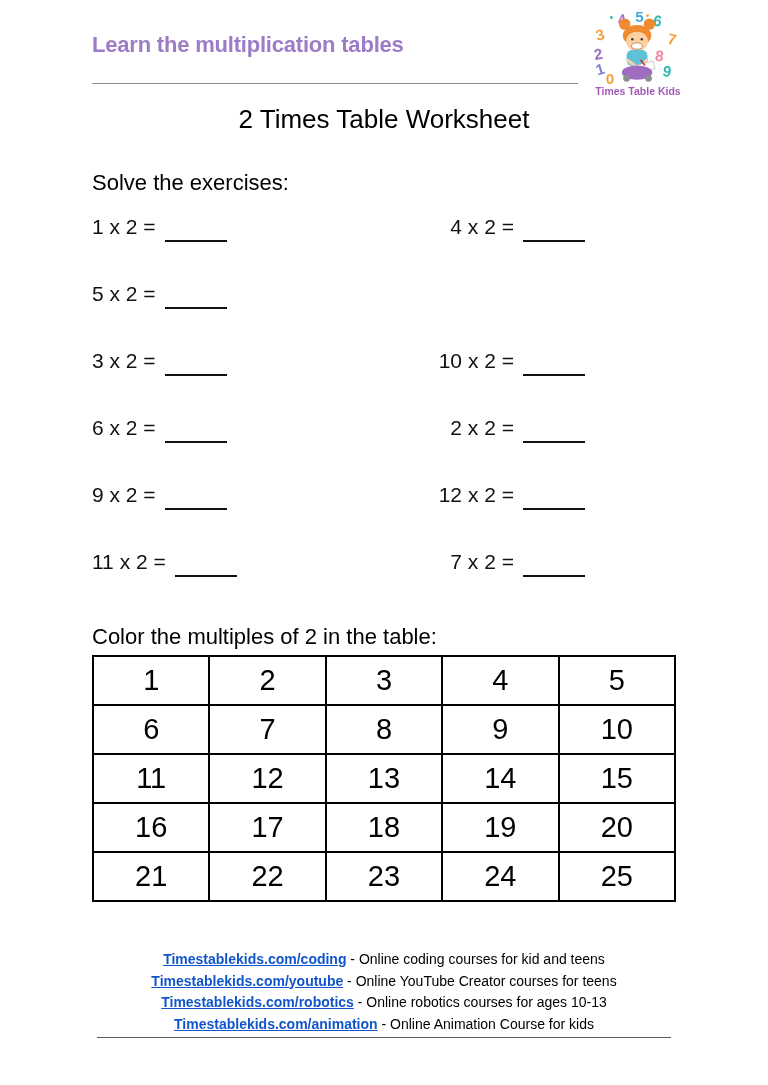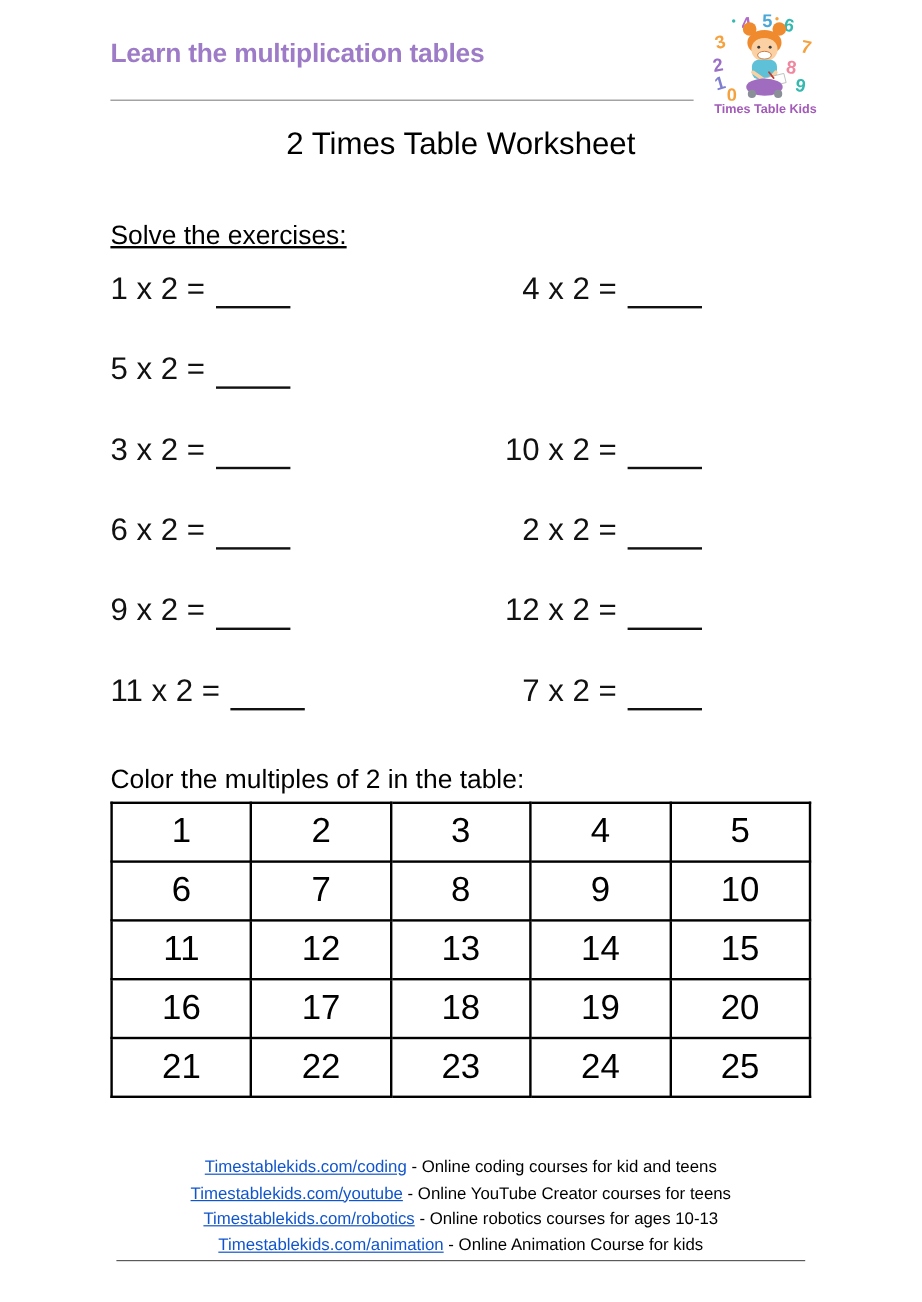--- a/index.html
+++ b/index.html
@@ -37,28 +37,28 @@
   }
   
   .doc-title {
     margin-top:14px;
     font-size:26px; line-height:42px;
     font-weight:400; text-align:center; color:#000;
   }
   .section-heading {
     font-size:22px; line-height:26px; color:#000;
   }
-  .solve-heading { margin-top:43px;text-decoration:underline; }
+  .solve-heading { margin-top:30px; }
   .color-heading { margin-top:45px; }
   
   .exercises { margin-top:14px; width:493px; }
   .ex-row {
     display:flex; justify-content:space-between;
     line-height:34px; margin-bottom:33px;
-    font-size:26px;
+    font-size:21px;
   }
   .ex-row:last-child { margin-bottom:0; }
   .ex-right { text-align:right; }
   .blank {
     display:inline-block;
     width:62px; height:2.5px;
     background:#111;
     margin-left:9px;
     vertical-align:-8px;
   }
@@ -71,21 +71,21 @@
   }
   .grid-table td {
     border:2px solid #000;
     height:49px;
     text-align:center; vertical-align:middle;
     font-size:29px; color:#000;
   }
   
   .links { margin-top:47px; text-align:center; }
   .links p { font-size:14px; line-height:21.5px; color:#000; }
-  a.doc-link { color:#1155cc; text-decoration:underline; cursor:pointer; }
+  a.doc-link { color:#1155cc; text-decoration:underline; cursor:pointer;font-weight:bold; }
   
   .footer-rule {
     margin:2px auto 0;
     width:574px; height:0;
     border-top:1.4px solid #5a5a5a;
   }
   .copyright {
     margin-top:6px;
     text-align:center;
     font-size:11.5px; line-height:14px; color:#000;

